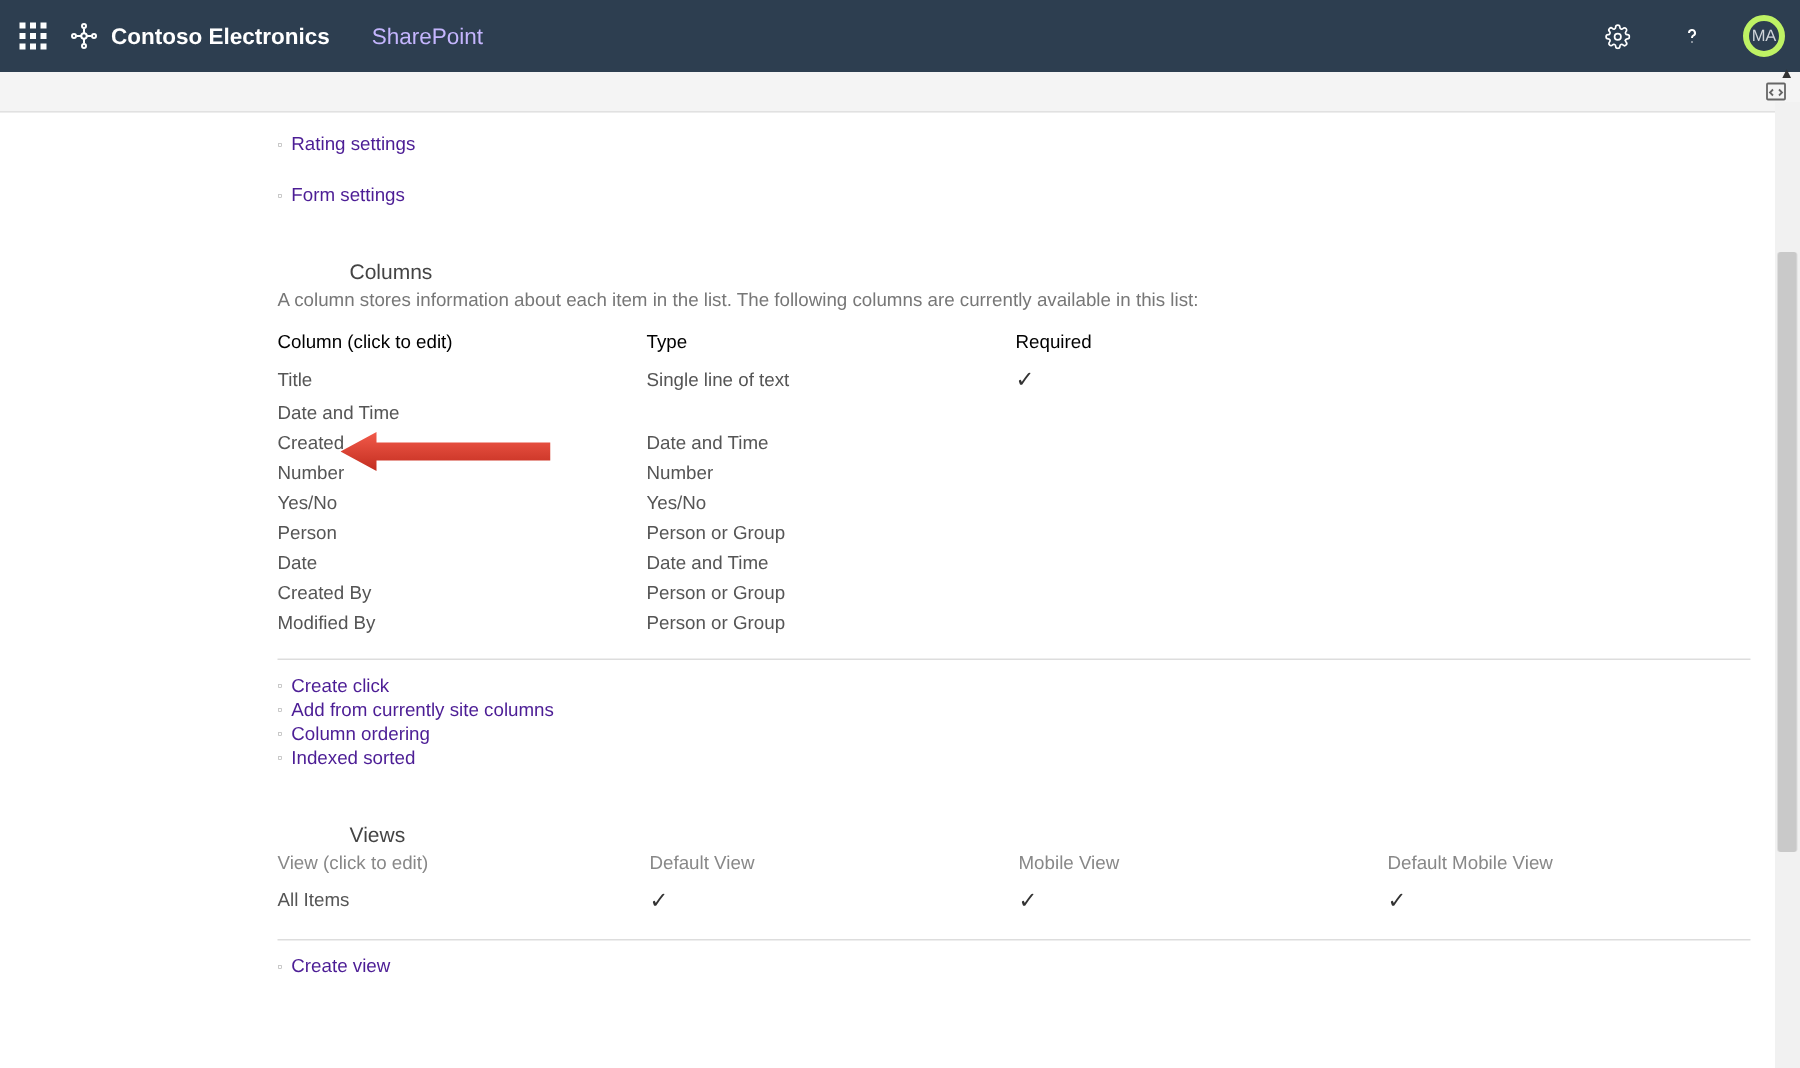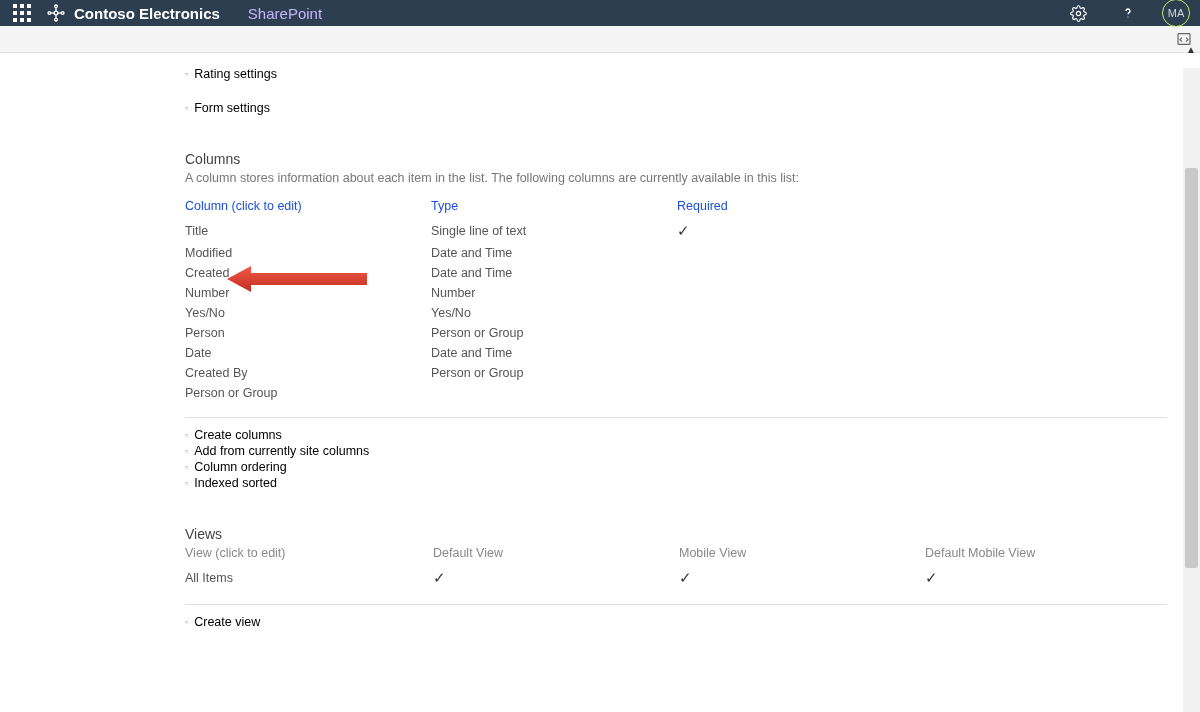--- a/index.html
+++ b/index.html
@@ -4,21 +4,21 @@
   <style>
     * { box-sizing: border-box; margin: 0; padding: 0; }
     body {
       font-family: "Segoe UI", Tahoma, sans-serif;
       font-size: 13px;
       color: #333;
       background: #fff;
     }
     
     .suite-bar {
-      height: 26px;
+      height: 48px;
       background: #2d3e50;
       color: #fff;
       display: flex;
       align-items: center;
       padding: 0 10px;
     }
     .waffle-btn {
       width: 24px; height: 24px;
       display: flex; align-items: center; justify-content: center;
       cursor: pointer;
@@ -43,21 +43,21 @@
     }
     .app-name {
       font-size: 15px;
       font-weight: 400;
       color: #c4b5fd;
     }
     .suite-right { margin-left: auto; display: flex; align-items: center; gap: 18px; }
     .suite-icon { width: 32px; height: 32px; display:flex; align-items:center; justify-content:center; cursor:pointer; color:#fff; }
     .avatar {
       width: 28px; height: 28px;
-      border: 1px solid #bef264;
+      border: 4px solid #bef264;
       border-radius: 50%;
       display: flex; align-items: center; justify-content: center;
       font-size: 11px;
       color: #d0d5db;
       cursor: pointer;
     }
     
     .ribbon {
       height: 27px;
       background: #f4f4f4;
@@ -86,39 +86,40 @@
       display: flex;
       align-items: center;
       margin: 8px 0;
       font-size: 12.5px;
     }
     .bullet {
       color: #999;
       font-size: 9px;
       margin-right: 6px;
     }
-    a.sp-link { color: #000000; text-decoration: none; cursor: pointer; }
+    a.sp-link { color: #4c1d95; text-decoration: none; cursor: pointer; }
     .section-heading {
       font-size: 14px;
       color: #444;
       margin-top: 36px;
       margin-bottom: 4px;
+      margin-left: 48px;
     }
     .section-desc {
       font-size: 12.5px;
       color: #777;
       margin-bottom: 14px;
     }
     .cols-header, .cols-row {
       display: grid;
       grid-template-columns: 246px 246px 140px;
       align-items: center;
       font-size: 12.5px;
     }
-    .cols-header { color: #1d4ed8; margin-bottom: 6px; }
+    .cols-header { color: #000000; margin-bottom: 6px; }
     .cols-row { color: #555; padding: 3px 0; }
     .cols-row .col-name { cursor: pointer; }
     .col-check { color: #333; font-size: 15px; text-align: left; }
     .columns-divider {
       border: none;
       border-top: 1px solid #ddd;
       margin: 14px 0 10px 0;
       width: 982px;
       max-width: calc(100% - 6px);
     }
@@ -236,21 +237,20 @@
     <span>Type</span>
     <span>Required</span>
   </div>
   <div id="columns-rows">
       <div class="cols-row">
         <span class="col-name">Title</span>
         <span>Single line of text</span>
         <span class="col-check">✓</span>
       </div>
       <div class="cols-row">
-        <span class="col-name">Modified</span>
         <span>Date and Time</span>
         <span class="col-check"></span>
       </div>
       <div class="cols-row">
         <span class="col-name">Created</span>
         <span>Date and Time</span>
         <span class="col-check"></span>
       </div>
       <div class="cols-row">
         <span class="col-name">Number</span>
@@ -271,31 +271,32 @@
         <span class="col-name">Date</span>
         <span>Date and Time</span>
         <span class="col-check"></span>
       </div>
       <div class="cols-row">
         <span class="col-name">Created By</span>
         <span>Person or Group</span>
         <span class="col-check"></span>
       </div>
       <div class="cols-row">
+        <span class="col-name">Modified By</span>
         <span>Person or Group</span>
         <span class="col-check"></span>
       </div>
     </div>
 
   <hr class="columns-divider">
 
   <div id="columns-actions">
       <div class="link-row" style="margin: 2px 0px;">
         <span class="bullet">▫</span>
-        <a class="sp-link">Create columns</a>
+        <a class="sp-link">Create click</a>
       </div>
       <div class="link-row" style="margin: 2px 0px;">
         <span class="bullet">▫</span>
         <a class="sp-link">Add from currently site columns</a>
       </div>
       <div class="link-row" style="margin: 2px 0px;">
         <span class="bullet">▫</span>
         <a class="sp-link">Column ordering</a>
       </div>
       <div class="link-row" style="margin: 2px 0px;">

